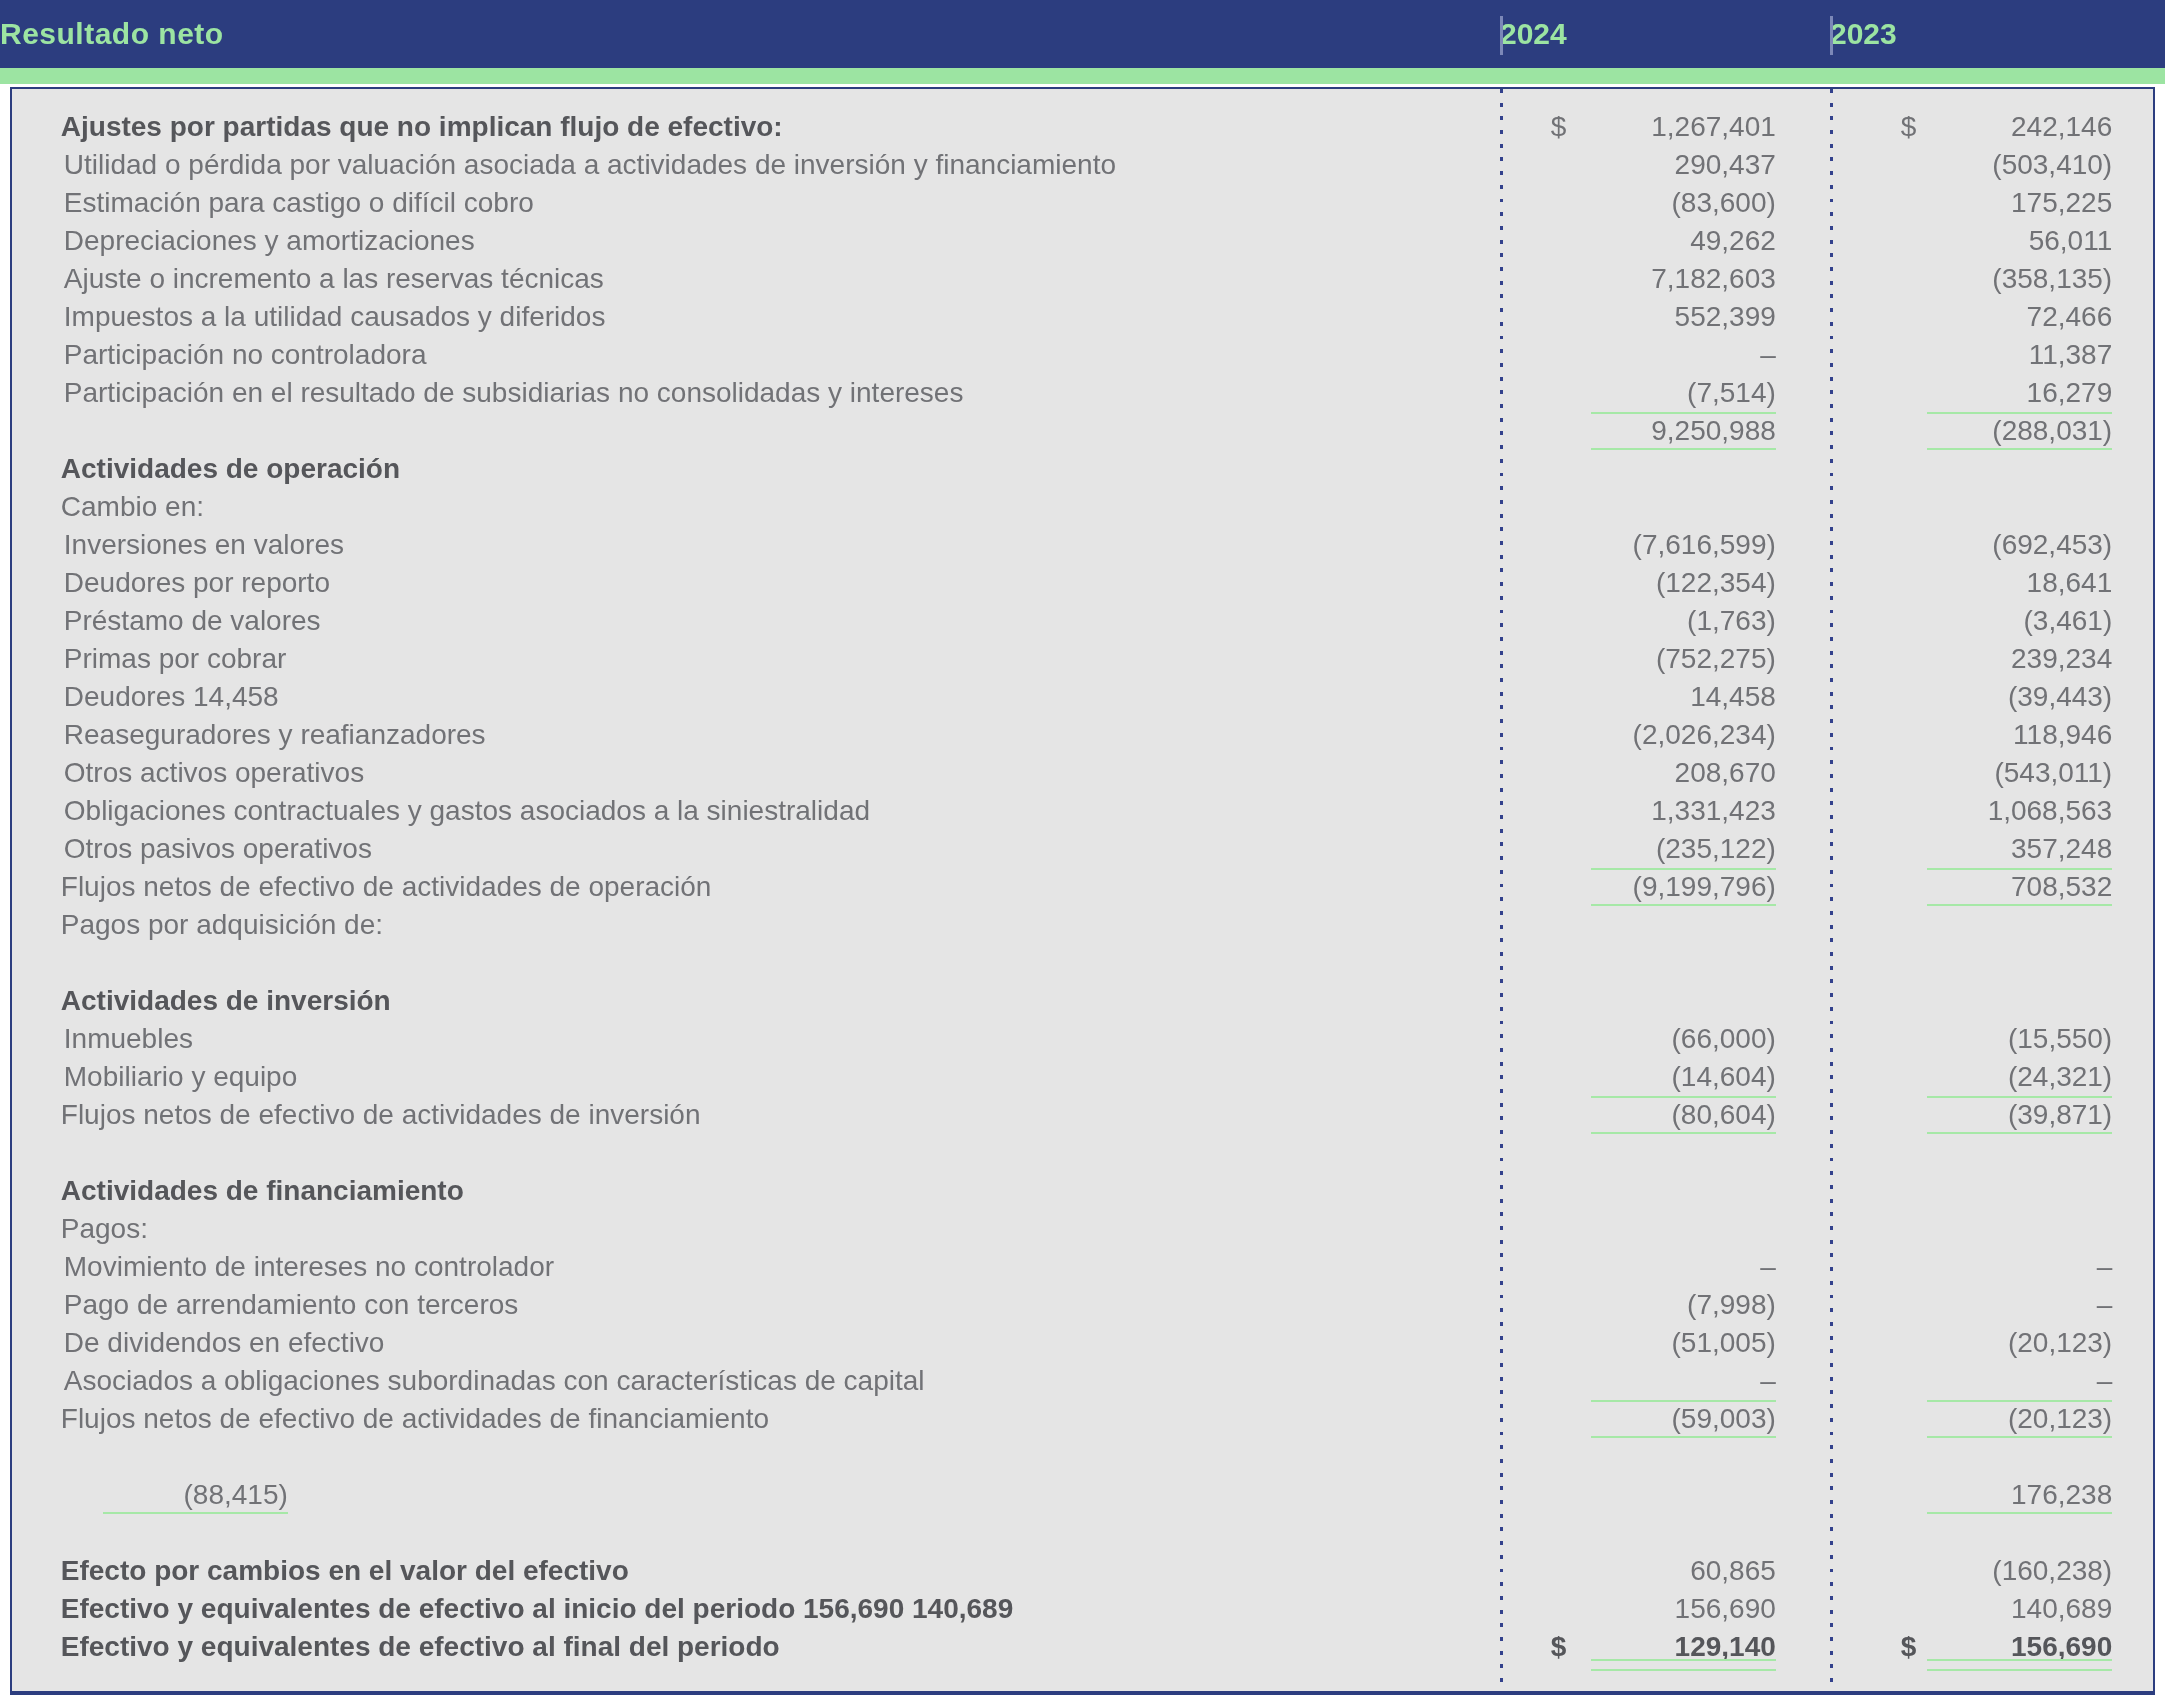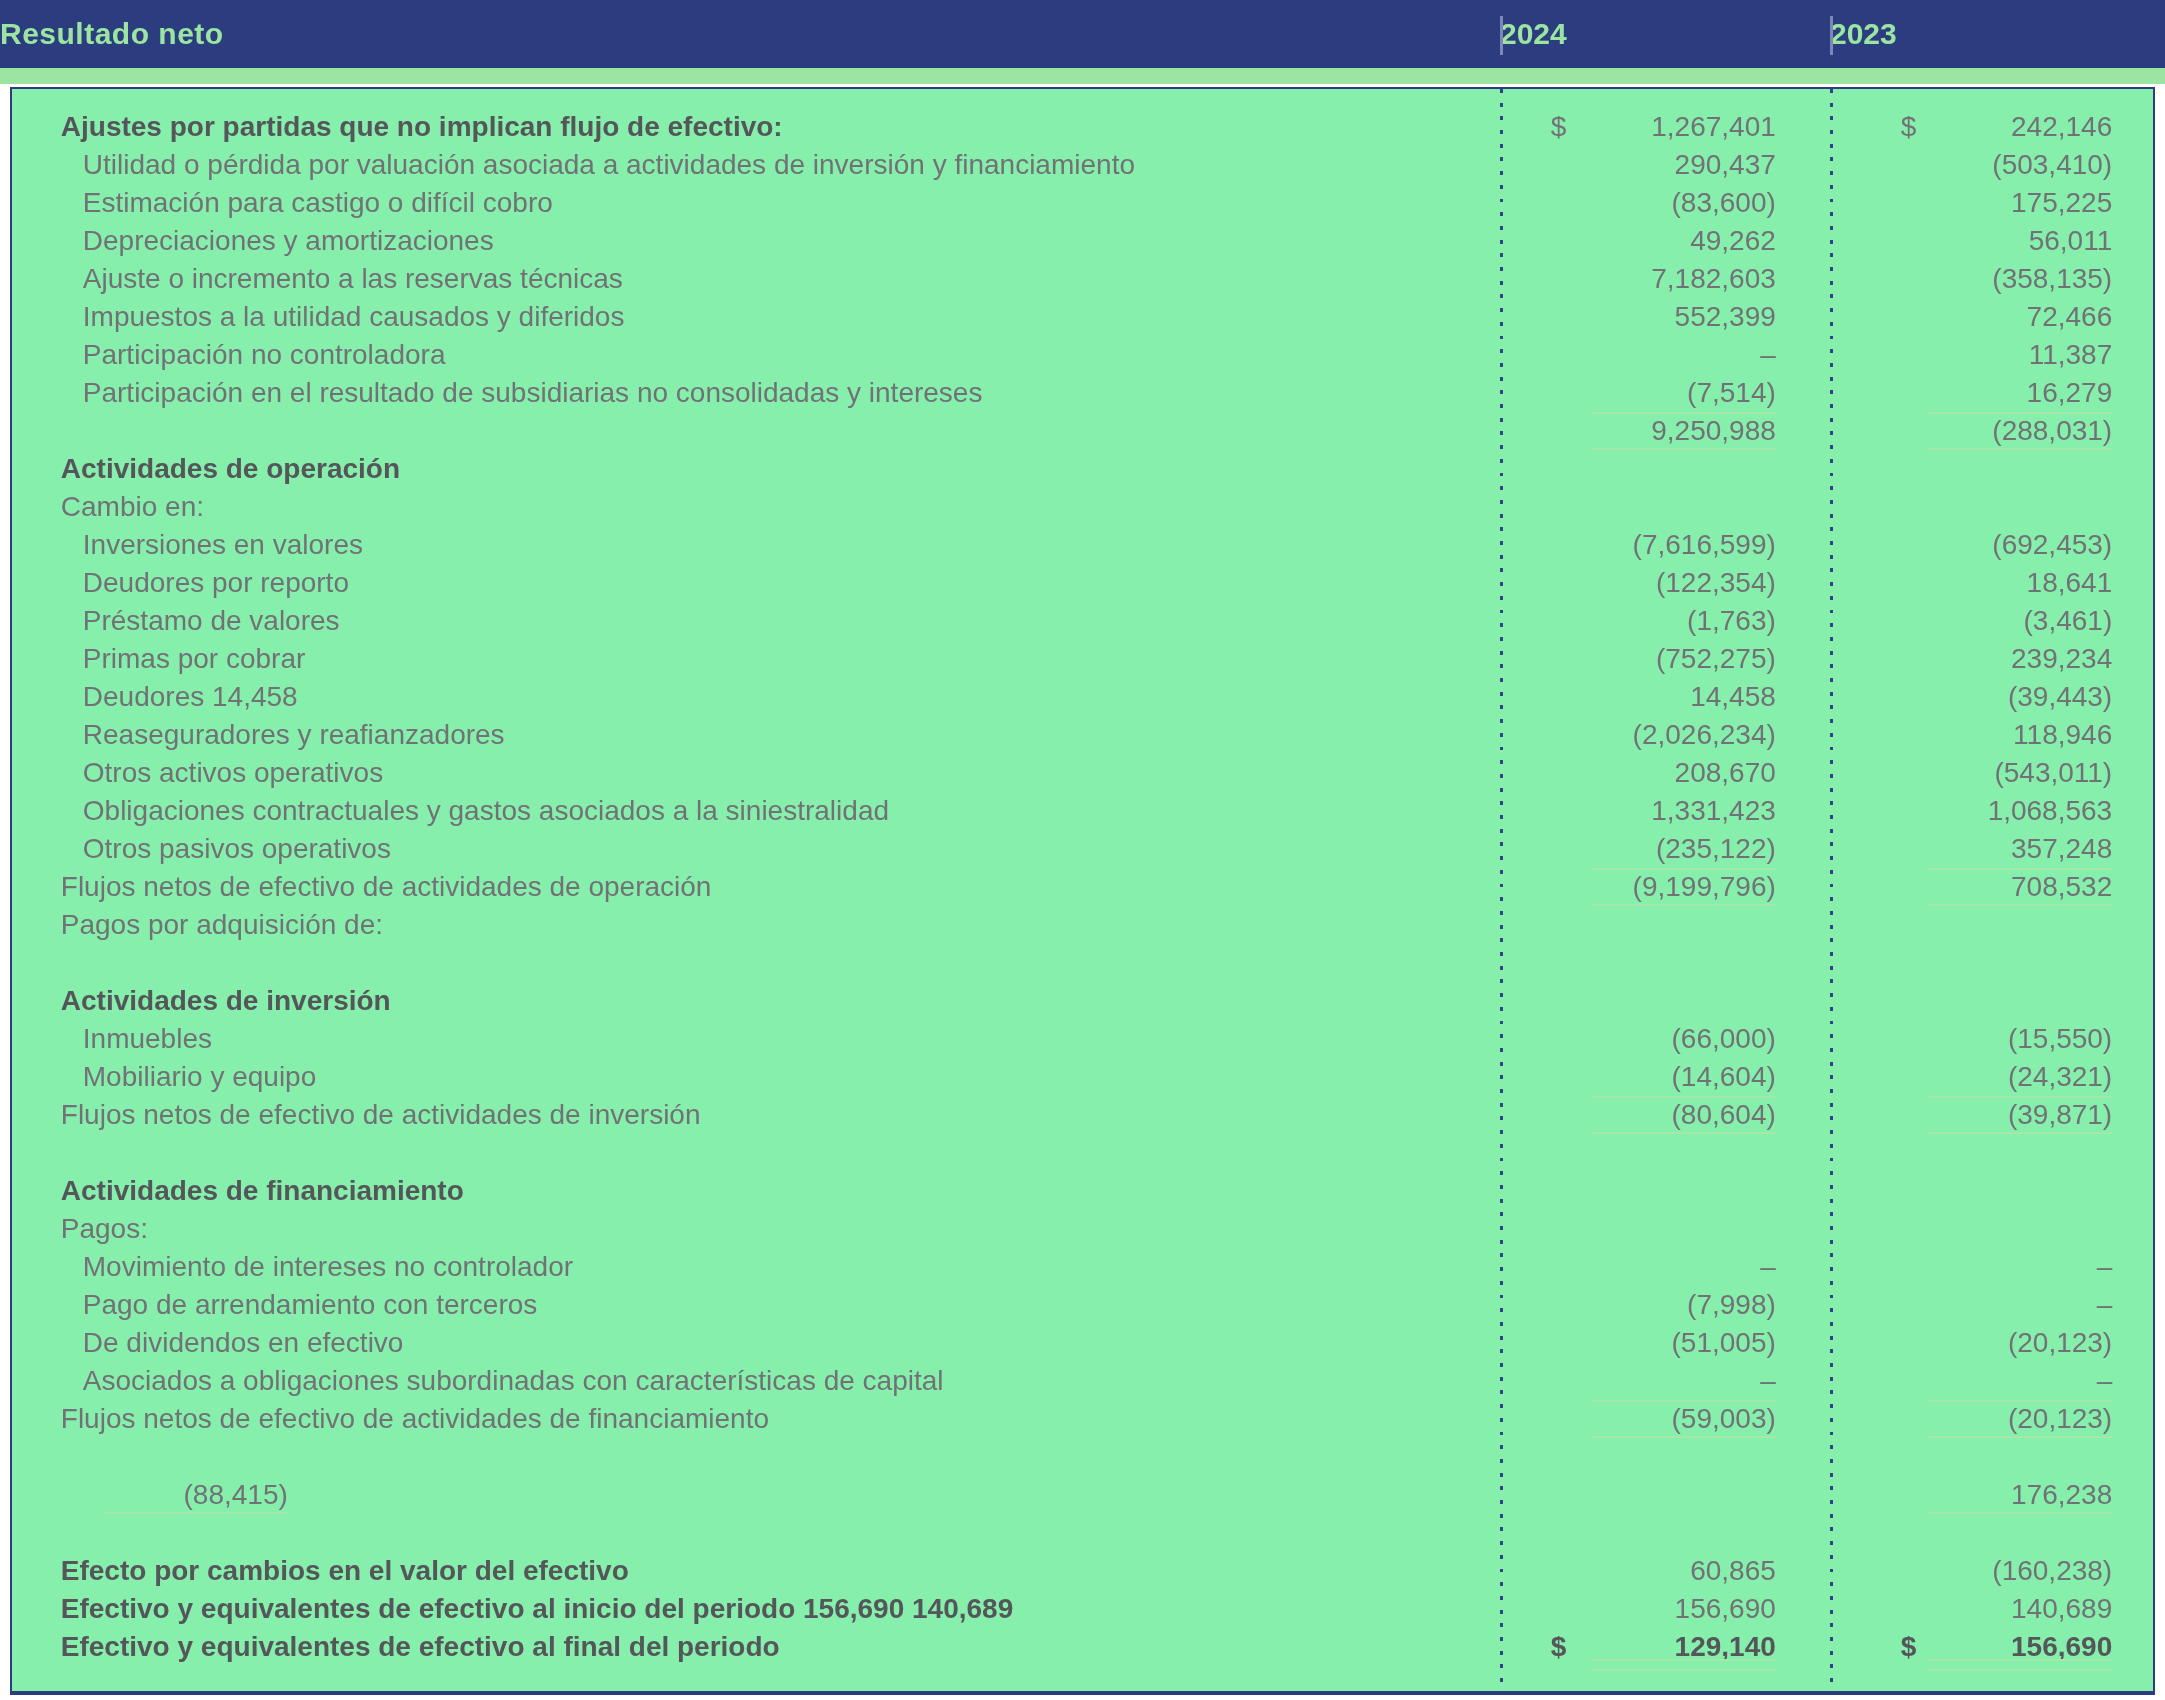--- a/index.html
+++ b/index.html
@@ -34,38 +34,38 @@
     color:var(--green);font-weight:bold;font-size:30px;
   }
   .h-col.c24{width:330px;}
   .h-col.c23{flex:1;padding-right:39px;}
   .hsep{position:absolute;left:0;top:15.6px;height:39px;width:2.9px;background:#7c88b8;}
   
   .green-strip{position:absolute;top:68px;left:0;right:0;height:15.6px;background:var(--green);}
   
   .content{
     position:absolute;top:87px;left:9.8px;right:9.8px;bottom:5.9px;
-    background:#86efac;
+    background:#e5e5e5;
     border:2px solid var(--blue);
     border-bottom-width:4.9px;
   }
   .dotted{
     position:absolute;top:0;bottom:0;width:2.9px;
     background-image:repeating-linear-gradient(to bottom,var(--dots) 0 3.9px,transparent 3.9px 13.7px);
   }
   .dotted.d1{left:1488px;}
   .dotted.d2{left:1818px;}
   
   .rows{position:absolute;top:18.5px;left:0;right:0;}
   .row{display:flex;height:38px;align-items:center;color:var(--text);font-size:28px;}
   .row.gap{margin-top:38px;}
   .label{
     flex:0 0 1488px;padding-left:49px;white-space:nowrap;overflow:hidden;
   }
-  .label.indent{padding-left:71px;}
+  .label.indent{padding-left:52px;}
   .label.lbl-bold{font-weight:bold;color:var(--text-bold);}
   .col{position:relative;align-self:stretch;display:flex;align-items:center;justify-content:flex-end;}
   .col.c24{width:330px;padding-right:54px;}
   .col.c23{flex:1;padding-right:41px;}
   .dollar{position:absolute;top:0;bottom:0;display:flex;align-items:center;}
   .c24 .dollar{left:51px;}
   .c23 .dollar{left:71px;}
   .num{
     position:relative;width:185px;align-self:stretch;
     display:flex;align-items:center;justify-content:flex-end;white-space:nowrap;

